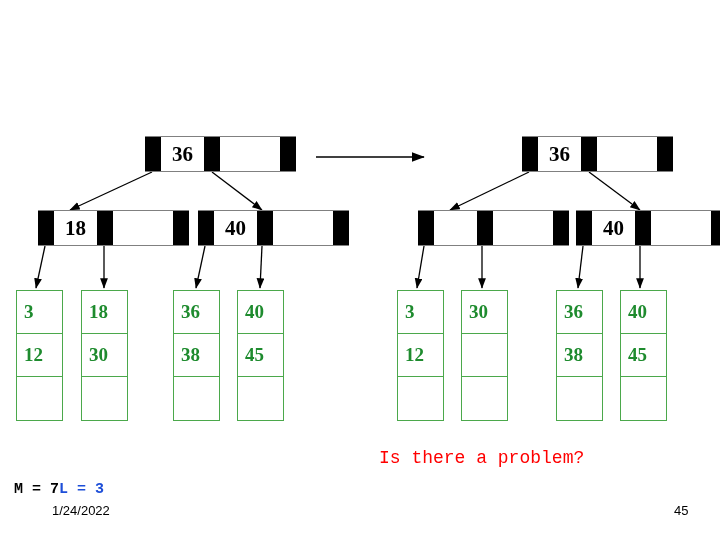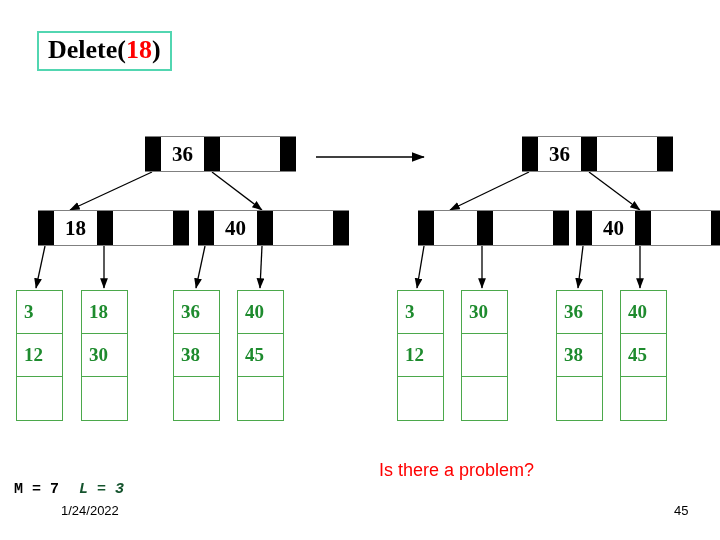--- a/index.html
+++ b/index.html
@@ -101,62 +101,59 @@
     top: 0;
     width: 720px;
     height: 540px;
     pointer-events: none;
   }
 
   
   #question {
     position: absolute;
     left: 379px;
-    top: 460px;
-    font-family: Liberation Sans, sans-serif;
+    top: 448px;
+    font-family: Liberation Mono, monospace;
     font-size: 18px;
     color: #ff0000;
     white-space: nowrap;
   }
   #params {
     position: absolute;
     left: 14px;
     top: 481px;
     font-family: "Liberation Mono", monospace;
     font-weight: bold;
     font-size: 15px;
     white-space: nowrap;
   }
   #params .m-text { color: #000000; }
-  #params .l-text { color: #14532d; margin-left: 20px; font-style: italic; }
+  #params .l-text { color: #1d4ed8; margin-left: 0; }
   #date {
     position: absolute;
-    left: 61px;
+    left: 52px;
     top: 503px;
     font-family: "Liberation Sans", sans-serif;
     font-size: 13px;
     color: #000000;
   }
   #page-number {
     position: absolute;
     left: 674px;
     top: 503px;
     font-family: "Liberation Sans", sans-serif;
     font-size: 13px;
     color: #000000;
   }
 </style>
 </head>
 <body>
 
 <div id="slide">
 
-  <div id="title-box">
-    <div class="title-text"><span>Delete(</span><span class="title-key">18</span><span>)</span></div>
-  </div>
 
   <svg id="wires" viewBox="0 0 720 540" xmlns="http://www.w3.org/2000/svg">
     <defs>
       <marker id="ah" markerWidth="9" markerHeight="9" refX="7.5" refY="3" orient="auto" markerUnits="strokeWidth">
         <path d="M0,0 L8,3 L0,6 z" fill="#000000"></path>
       </marker>
     </defs>
 
     <line x1="152" y1="172" x2="70" y2="210" stroke="#000" stroke-width="1.3" marker-end="url(#ah)"></line>
     <line x1="212" y1="172" x2="262" y2="210" stroke="#000" stroke-width="1.3" marker-end="url(#ah)"></line>

